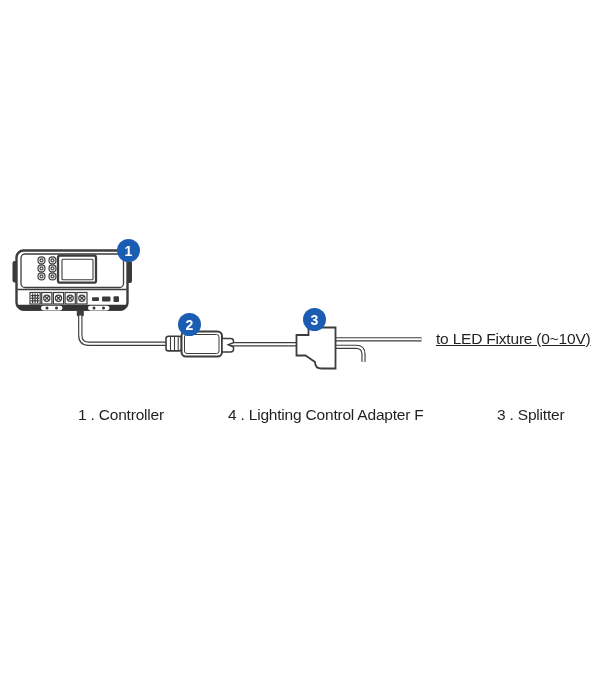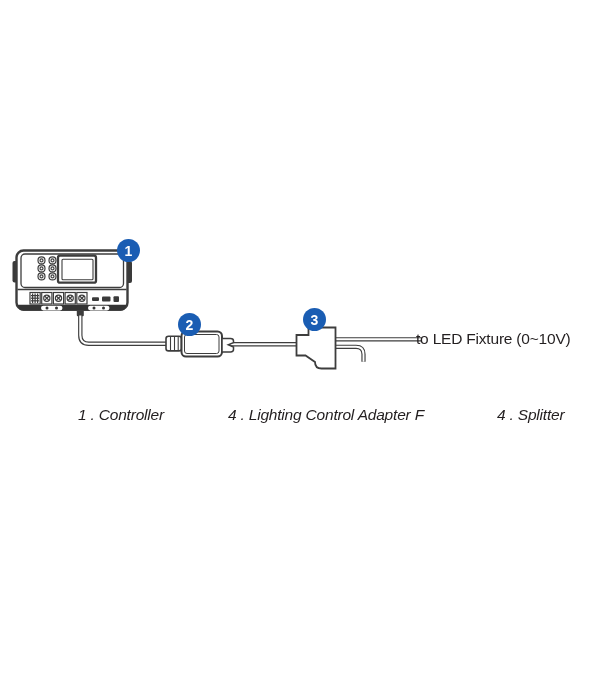--- a/index.html
+++ b/index.html
@@ -10,26 +10,26 @@
   .canvas svg{position:absolute;left:0;top:0;}
   .badge{
     position:absolute;width:23px;height:23px;border-radius:50%;
     background:#1a5db3;color:#ffffff;display:flex;align-items:center;justify-content:center;
     font-size:14px;font-weight:bold;line-height:1;z-index:5;
   }
   .badge-1{left:117px;top:239px;}
   .badge-2{left:178px;top:313px;}
   .badge-3{left:303px;top:308px;}
   .output-label{
-    position:absolute;left:416px;top:330px;font-size:15.5px;line-height:18px;
-    letter-spacing:-0.2px;white-space:nowrap;z-index:4;
+    position:absolute;left:436px;top:330px;font-size:15.5px;line-height:18px;
+    letter-spacing:-0.2px;white-space:nowrap;z-index:4;text-decoration:underline;
   }
   .legend-item{
     position:absolute;top:405px;font-size:15.5px;line-height:20px;
-    letter-spacing:-0.2px;white-space:nowrap;font-style:italic;
+    letter-spacing:-0.2px;white-space:nowrap;
   }
   .legend-1{left:78px;}
   .legend-2{left:228px;}
   .legend-3{left:497px;}
 </style>
 </head>
 <body>
 
 <div class="canvas">
 
@@ -158,15 +158,15 @@
     <span>2</span>
   </div>
   <div class="badge badge-3">
     <span>3</span>
   </div>
 
   <div class="output-label">to LED Fixture (0~10V)</div>
 
   <div class="legend-item legend-1">1 . Controller</div>
   <div class="legend-item legend-2">4 . Lighting Control Adapter F</div>
-  <div class="legend-item legend-3">4 . Splitter</div>
+  <div class="legend-item legend-3">3 . Splitter</div>
 
 </div>
 
 </body></html>

